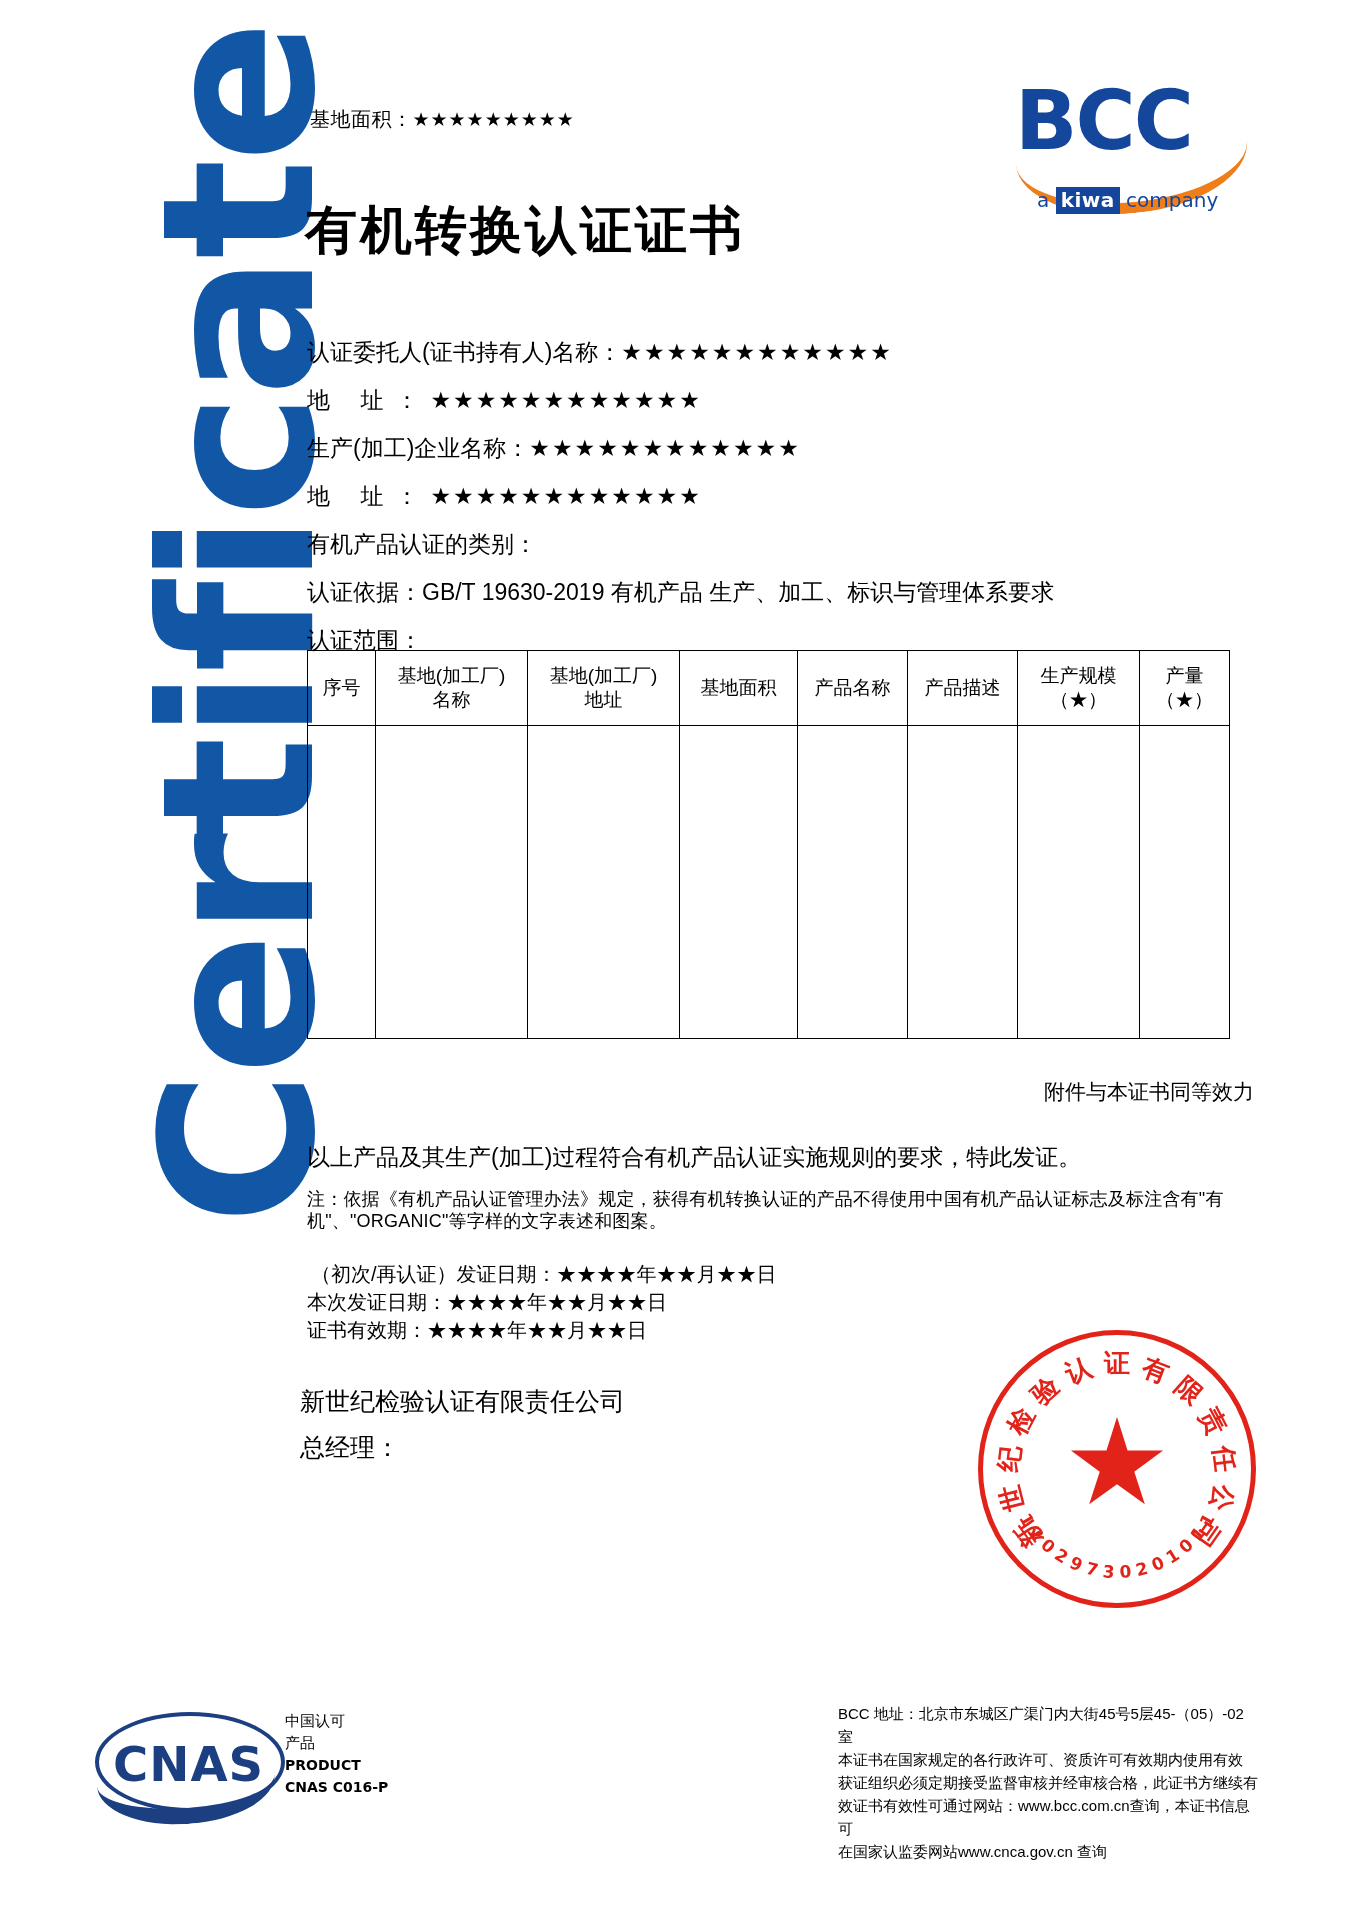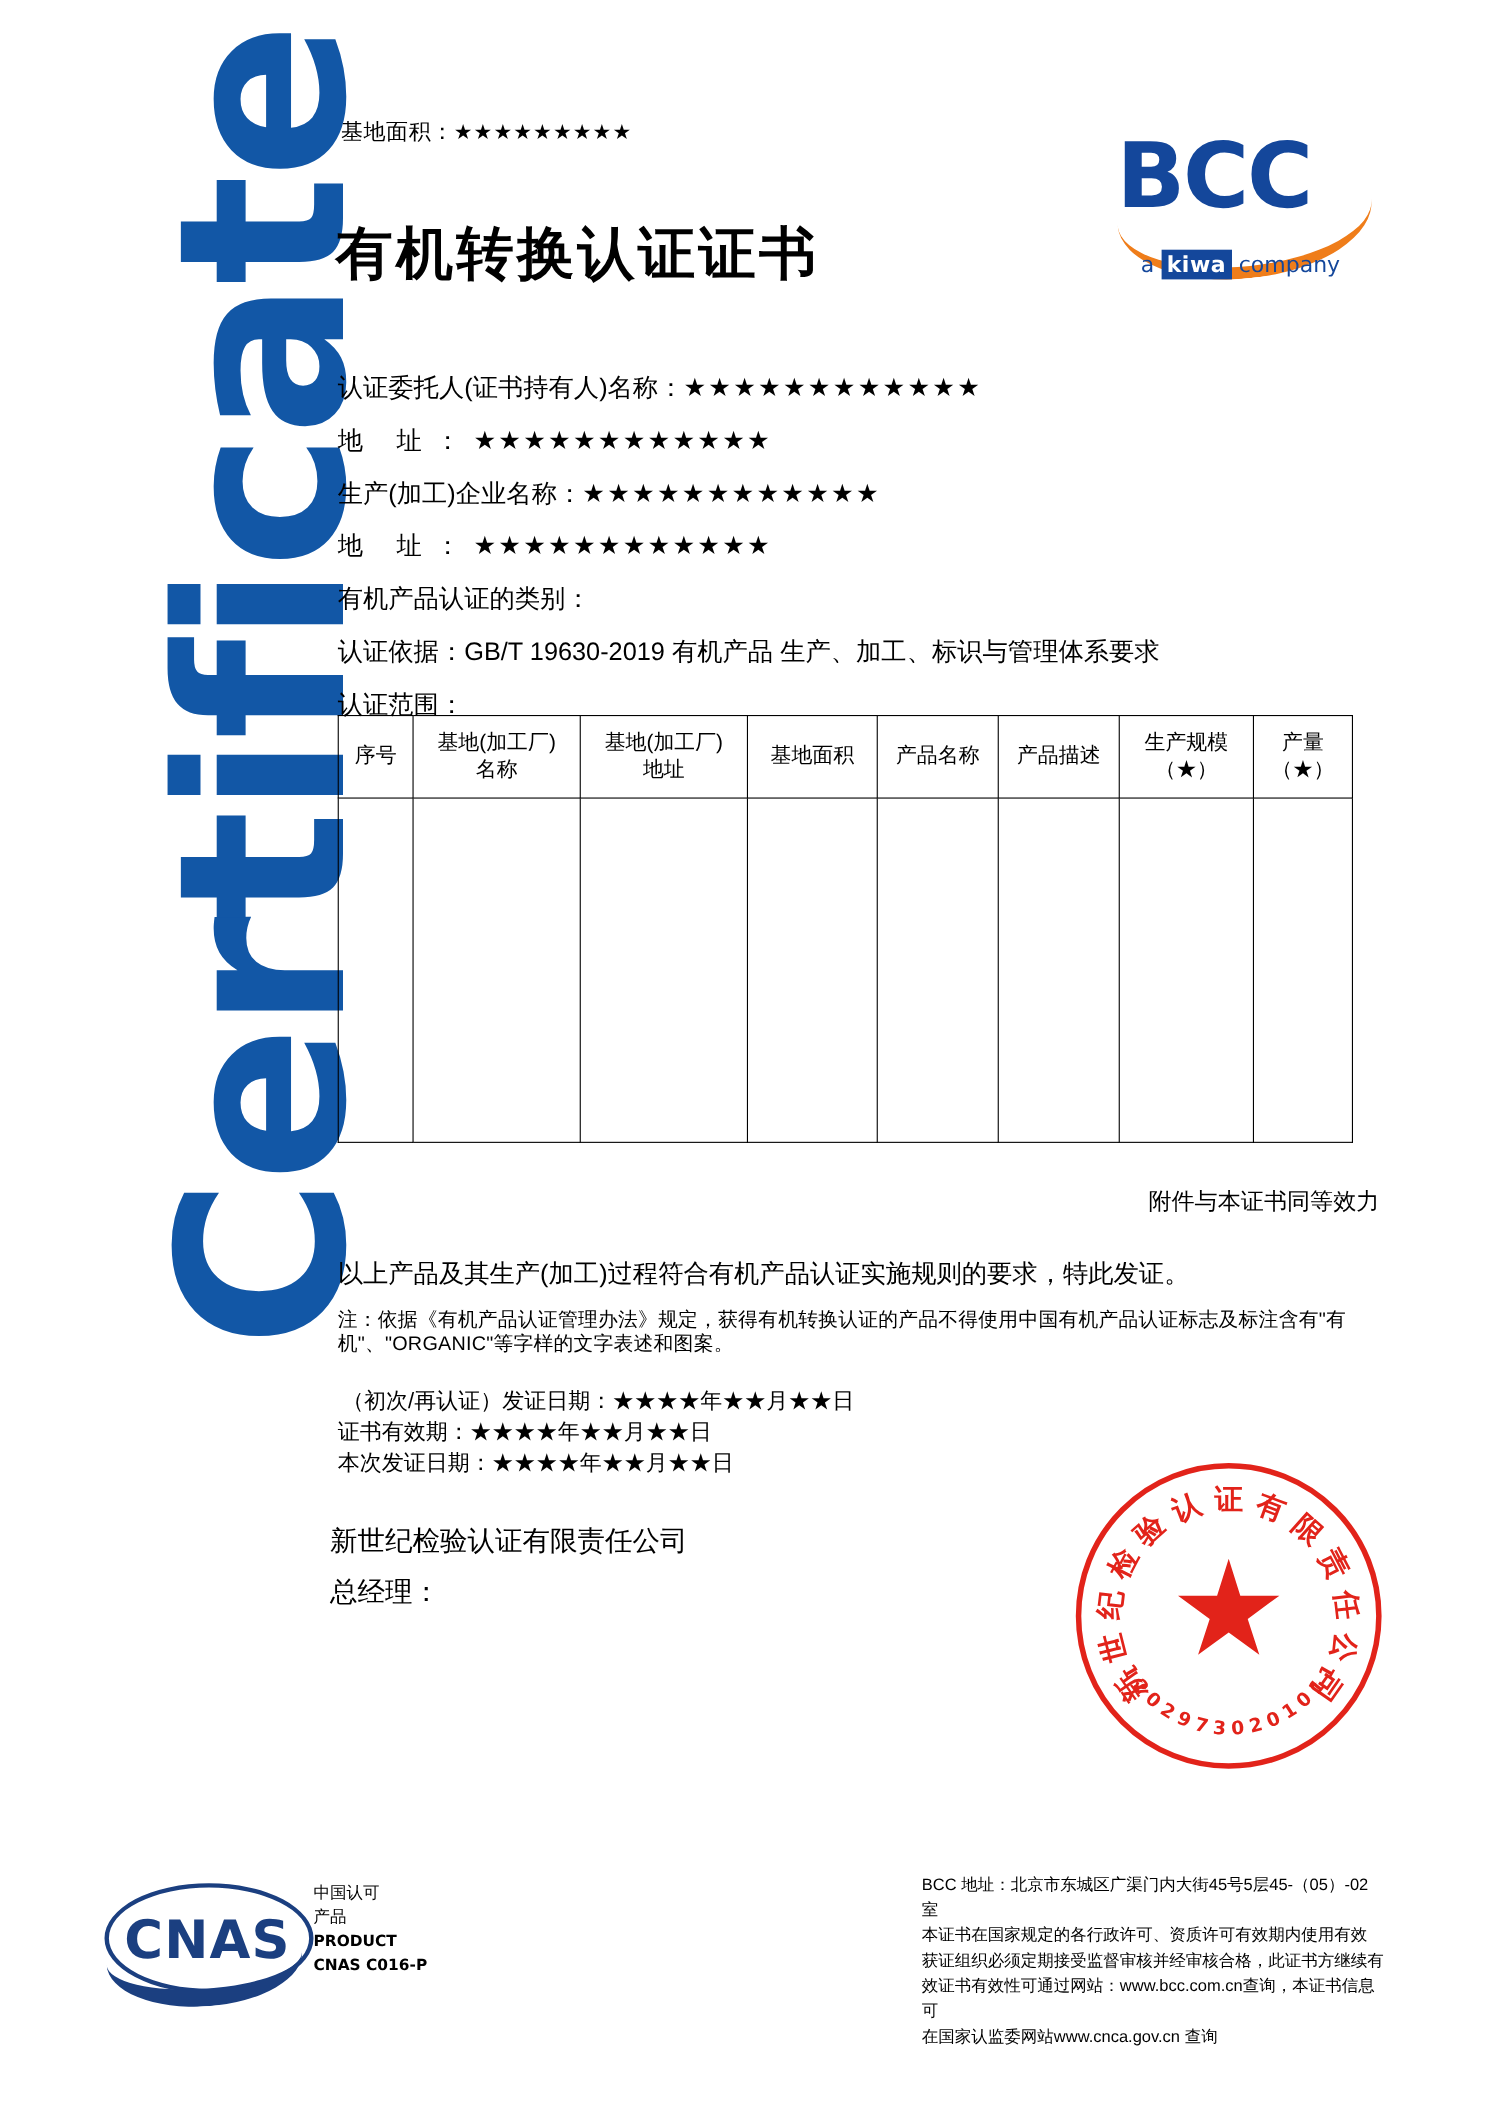--- a/index.html
+++ b/index.html
@@ -54,21 +54,20 @@
   }
   .cert-number .stars { letter-spacing: 1px; font-size: 19px; }
 
   
   .logo {
     position: absolute;
     left: 1015px;
     top: 80px;
     width: 245px;
     height: 145px;
-    margin-top: 40px;
   }
   .logo .bcc-text {
     position: absolute;
     left: 0; top: 0;
     font-family: "DejaVu Sans", sans-serif;
     font-weight: bold;
     font-size: 82px;
     letter-spacing: -2px;
     color: #14479b;
     line-height: 1;
@@ -376,24 +375,24 @@
   <div class="attach-note">附件与本证书同等效力</div>
 
   <div class="statement">以上产品及其生产(加工)过程符合有机产品认证实施规则的要求，特此发证。</div>
   <div class="footnote">注：依据《有机产品认证管理办法》规定，获得有机转换认证的产品不得使用中国有机产品认证标志及标注含有"有机"、"ORGANIC"等字样的文字表述和图案。</div>
 
   <div class="dates">
     <div class="first">
       <span>（初次/再认证）发证日期：</span><span>★★★★年★★月★★日</span>
     </div>
     <div>
+      <span>本次发证日期：</span><span>★★★★年★★月★★日</span>
+    </div>
+    <div>
       <span>证书有效期：</span><span>★★★★年★★月★★日</span>
-    </div>
-    <div>
-      <span>本次发证日期：</span><span>★★★★年★★月★★日</span>
     </div>
   </div>
 
   <div class="signature">
     <div>新世纪检验认证有限责任公司</div>
     <div>总经理：</div>
   </div>
 
   <div class="seal">
     <div class="ring"></div>

